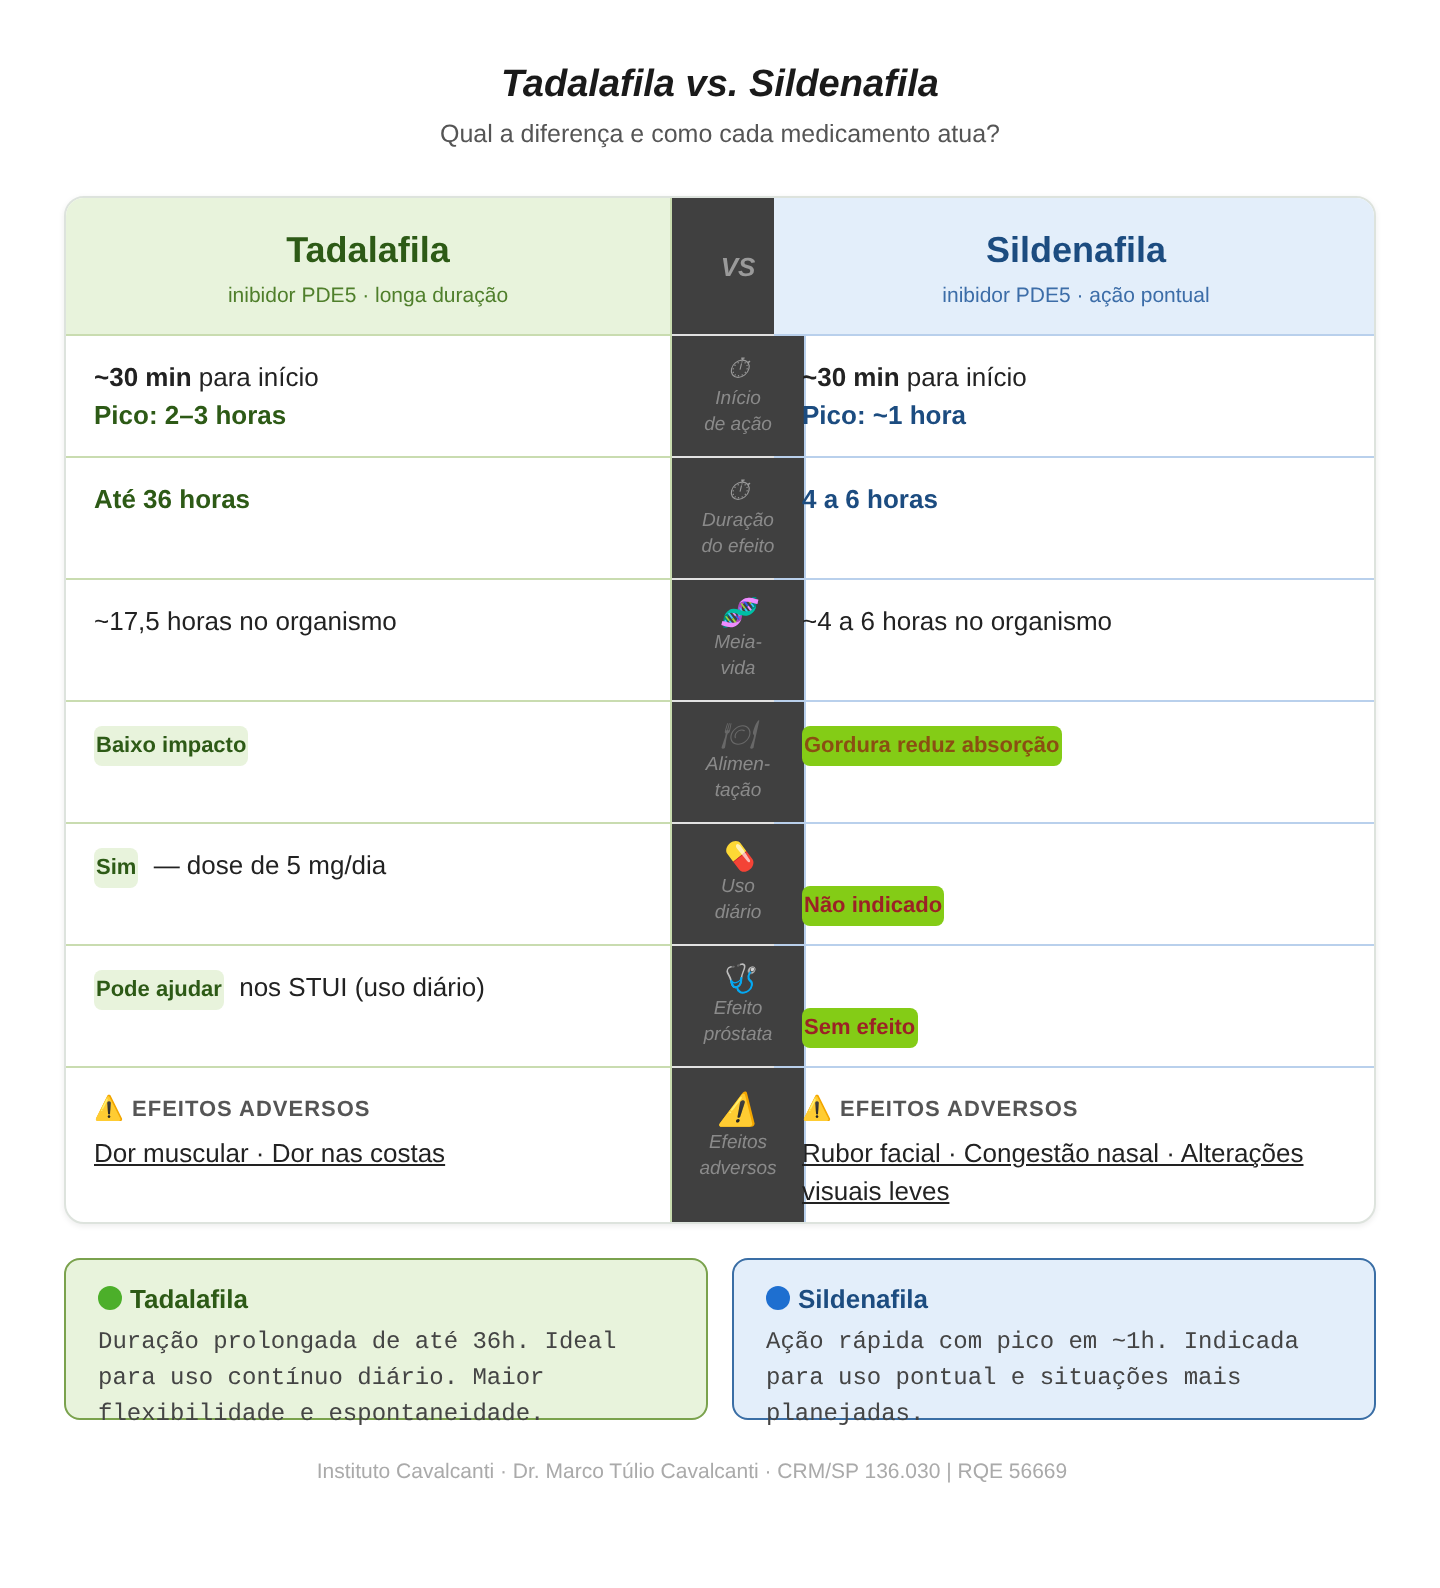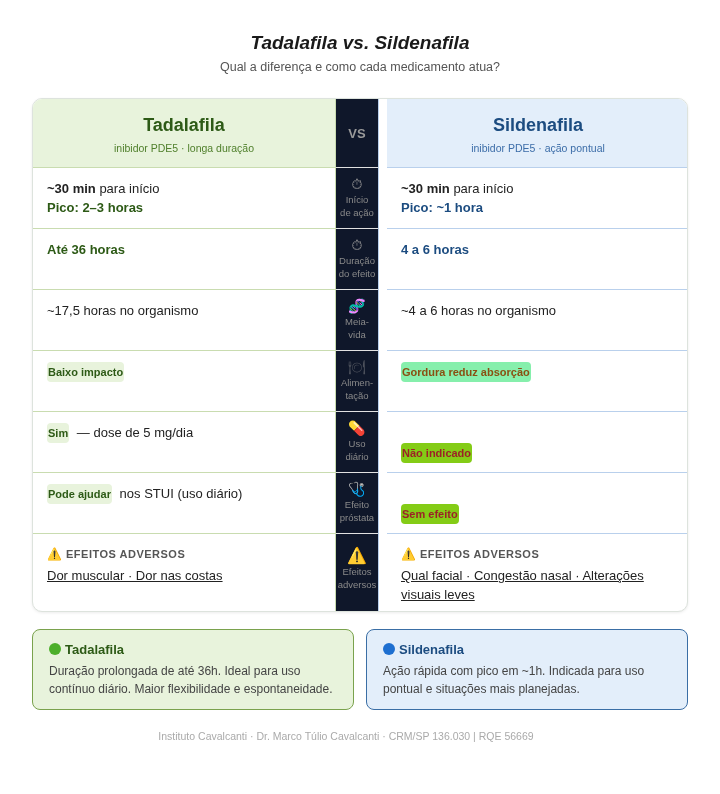--- a/index.html
+++ b/index.html
@@ -4,21 +4,21 @@
 <style>
   * { box-sizing: border-box; margin: 0; padding: 0; }
   html, body { width: 720px; height: 794px; background: #ffffff; }
   body { font-family: "Liberation Sans", sans-serif; color: #222; position: relative; }
 
   .title { position: absolute; top: 32px; left: 0; width: 720px; text-align: center; font-size: 19px; font-weight: bold; color: #1a1a1a; font-style: italic; }
   .subtitle { position: absolute; top: 60px; left: 0; width: 720px; text-align: center; font-size: 12.5px; color: #555; }
 
   .table { position: absolute; top: 98px; left: 32px; width: 656px; height: 514px; border: 1px solid #dde3dd; border-radius: 10px; overflow: hidden; box-shadow: 0 1px 3px rgba(0,0,0,0.08); background: #fff; }
   .col-left { position: absolute; top: 0; left: 0; width: 302px; height: 100%; }
-  .col-mid { position: absolute; top: 0; left: 302px; width: 44px; height: 100%; background: #0f172a; border-left: 1px solid #c9dcb0; border-right: 1px solid #b9d0ec; }
+  .col-mid { position: absolute; top: 0; left: 302px; width: 68px; height: 100%; background: #404040; border-left: 1px solid #c9dcb0; border-right: 1px solid #b9d0ec; font-style: italic; }
   .col-right { position: absolute; top: 0; left: 354px; width: 302px; height: 100%; }
 
   .head { height: 69px; text-align: center; padding-top: 16px; }
   .col-left .head { background: #e8f3dc; border-bottom: 1px solid #c9dcb0; }
   .col-right .head { background: #e3eefa; border-bottom: 1px solid #b9d0ec; }
   .col-mid .head { border-bottom: 1px solid #e0e0e0; display: flex; align-items: center; justify-content: center; padding-top: 0; }
   .head .name { font-size: 18px; font-weight: bold; }
   .col-left .head .name { color: #2d5a16; }
   .col-right .head .name { color: #1c4c80; }
   .head .sub { font-size: 10.5px; margin-top: 6px; }
@@ -36,37 +36,37 @@
 
   .mid-icon { font-size: 14px; line-height: 16px; color: #999; display: block; }
   .mid-label { font-size: 9.5px; line-height: 12.5px; color: #8a8a8a; display: block; margin-top: 2px; }
 
   b { font-weight: bold; }
   .g-strong { color: #2d5a16; font-weight: bold; }
   .b-strong { color: #1c4c80; font-weight: bold; }
 
   .pill { display: inline-block; font-size: 11px; font-weight: bold; padding: 3px 1px; border-radius: 4px; line-height: 14px; margin-right: 4px; }
   .pill-green { background: #e8f3dc; color: #2d5a16; }
-  .pill-orange { background: #86efac; color: #8a4f12; }
+  .pill-orange { background: #84cc16; color: #8a4f12; }
   .pill-red { background: #84cc16; color: #9b2226; margin-top: 20px; }
 
   .adv-title { font-size: 11px; font-weight: bold; color: #555; letter-spacing: 0.5px; }
   .adv-warn { color: #e6a700; font-size: 12px; }
   .adv-text { margin-top: 2px; text-decoration: underline; }
 
   .card { position: absolute; top: 629px; width: 322px; height: 81px; border-radius: 8px; padding: 12px 16px; }
   .card-green { left: 32px; background: #e8f3dc; border: 1px solid #7aa24d; }
   .card-blue { left: 366px; background: #e3eefa; border: 1px solid #3a6ea5; }
   .card .c-title { font-size: 13px; font-weight: bold; }
   .card-green .c-title { color: #2d5a16; }
   .card-blue .c-title { color: #1c4c80; }
   .card .dot { display: inline-block; width: 12px; height: 12px; border-radius: 50%; vertical-align: -1px; margin-right: 4px; }
   .card-green .dot { background: #4caf2a; }
   .card-blue .dot { background: #1e6fd0; }
-  .card .c-text { font-size: 12px; color: #444; line-height: 18px; margin-top: 5px; }
+  .card .c-text { font-size: 12px; color: #444; line-height: 18px; margin-top: 5px; font-family: Liberation Mono, monospace; }
 
   .footer { position: absolute; top: 730px; left: 0; width: 692px; text-align: center; font-size: 10.5px; color: #aaa; }
 </style>
 </head>
 <body>
 
 <div class="title">Tadalafila vs. Sildenafila</div>
 <div class="subtitle">Qual a diferença e como cada medicamento atua?</div>
 
 <div class="table">
@@ -156,21 +156,21 @@
       <span class="pill pill-orange">Gordura reduz absorção</span>
     </div>
     <div class="row">
       <span class="pill pill-red">Não indicado</span>
     </div>
     <div class="row">
       <span class="pill pill-red">Sem efeito</span>
     </div>
     <div class="row tall">
       <div class="adv-title"><span class="adv-warn">⚠️</span> <span>EFEITOS ADVERSOS</span></div>
-      <div class="adv-text">Qual facial · Congestão nasal · Alterações visuais leves</div>
+      <div class="adv-text">Rubor facial · Congestão nasal · Alterações visuais leves</div>
     </div>
   </div>
 </div>
 
 <div class="card card-green">
   <div class="c-title"><span class="dot"></span><span>Tadalafila</span></div>
   <div class="c-text">Duração prolongada de até 36h. Ideal para uso contínuo diário. Maior flexibilidade e espontaneidade.</div>
 </div>
 
 <div class="card card-blue">

